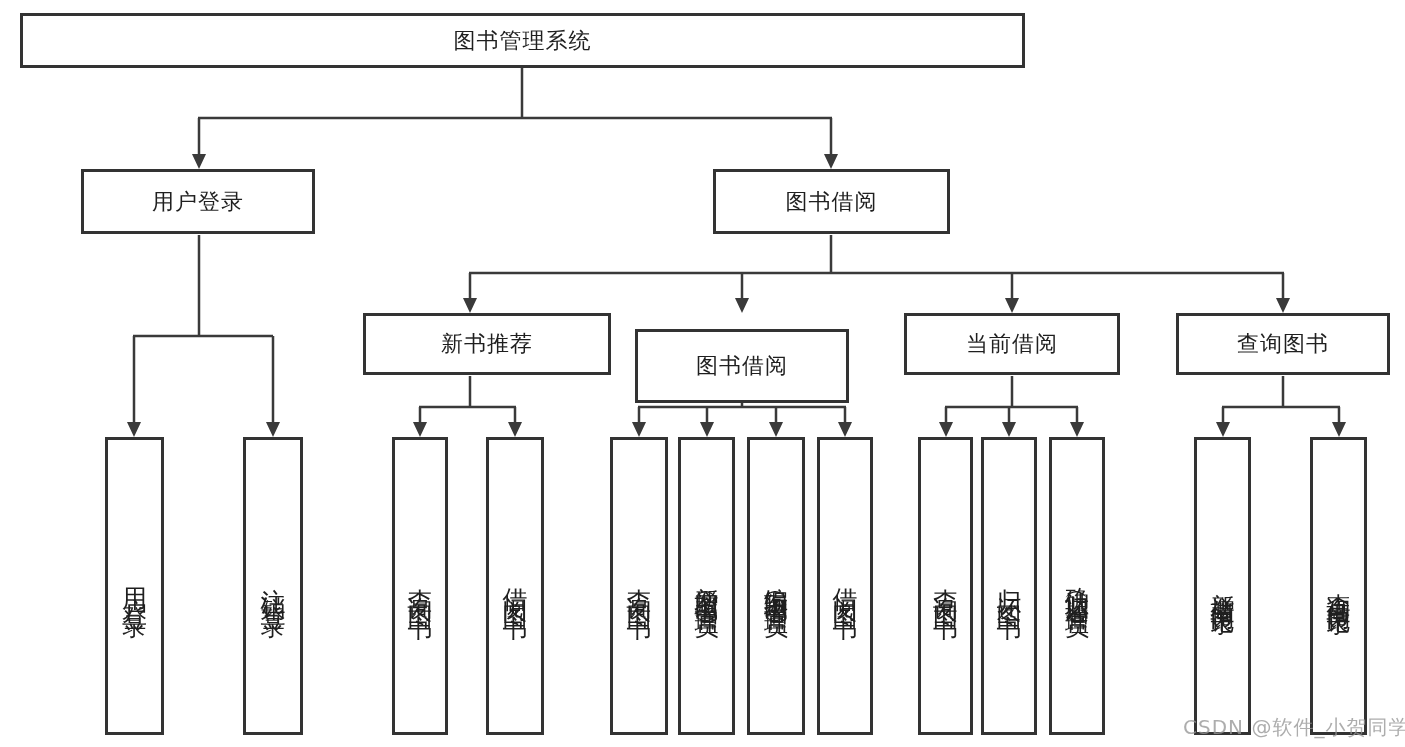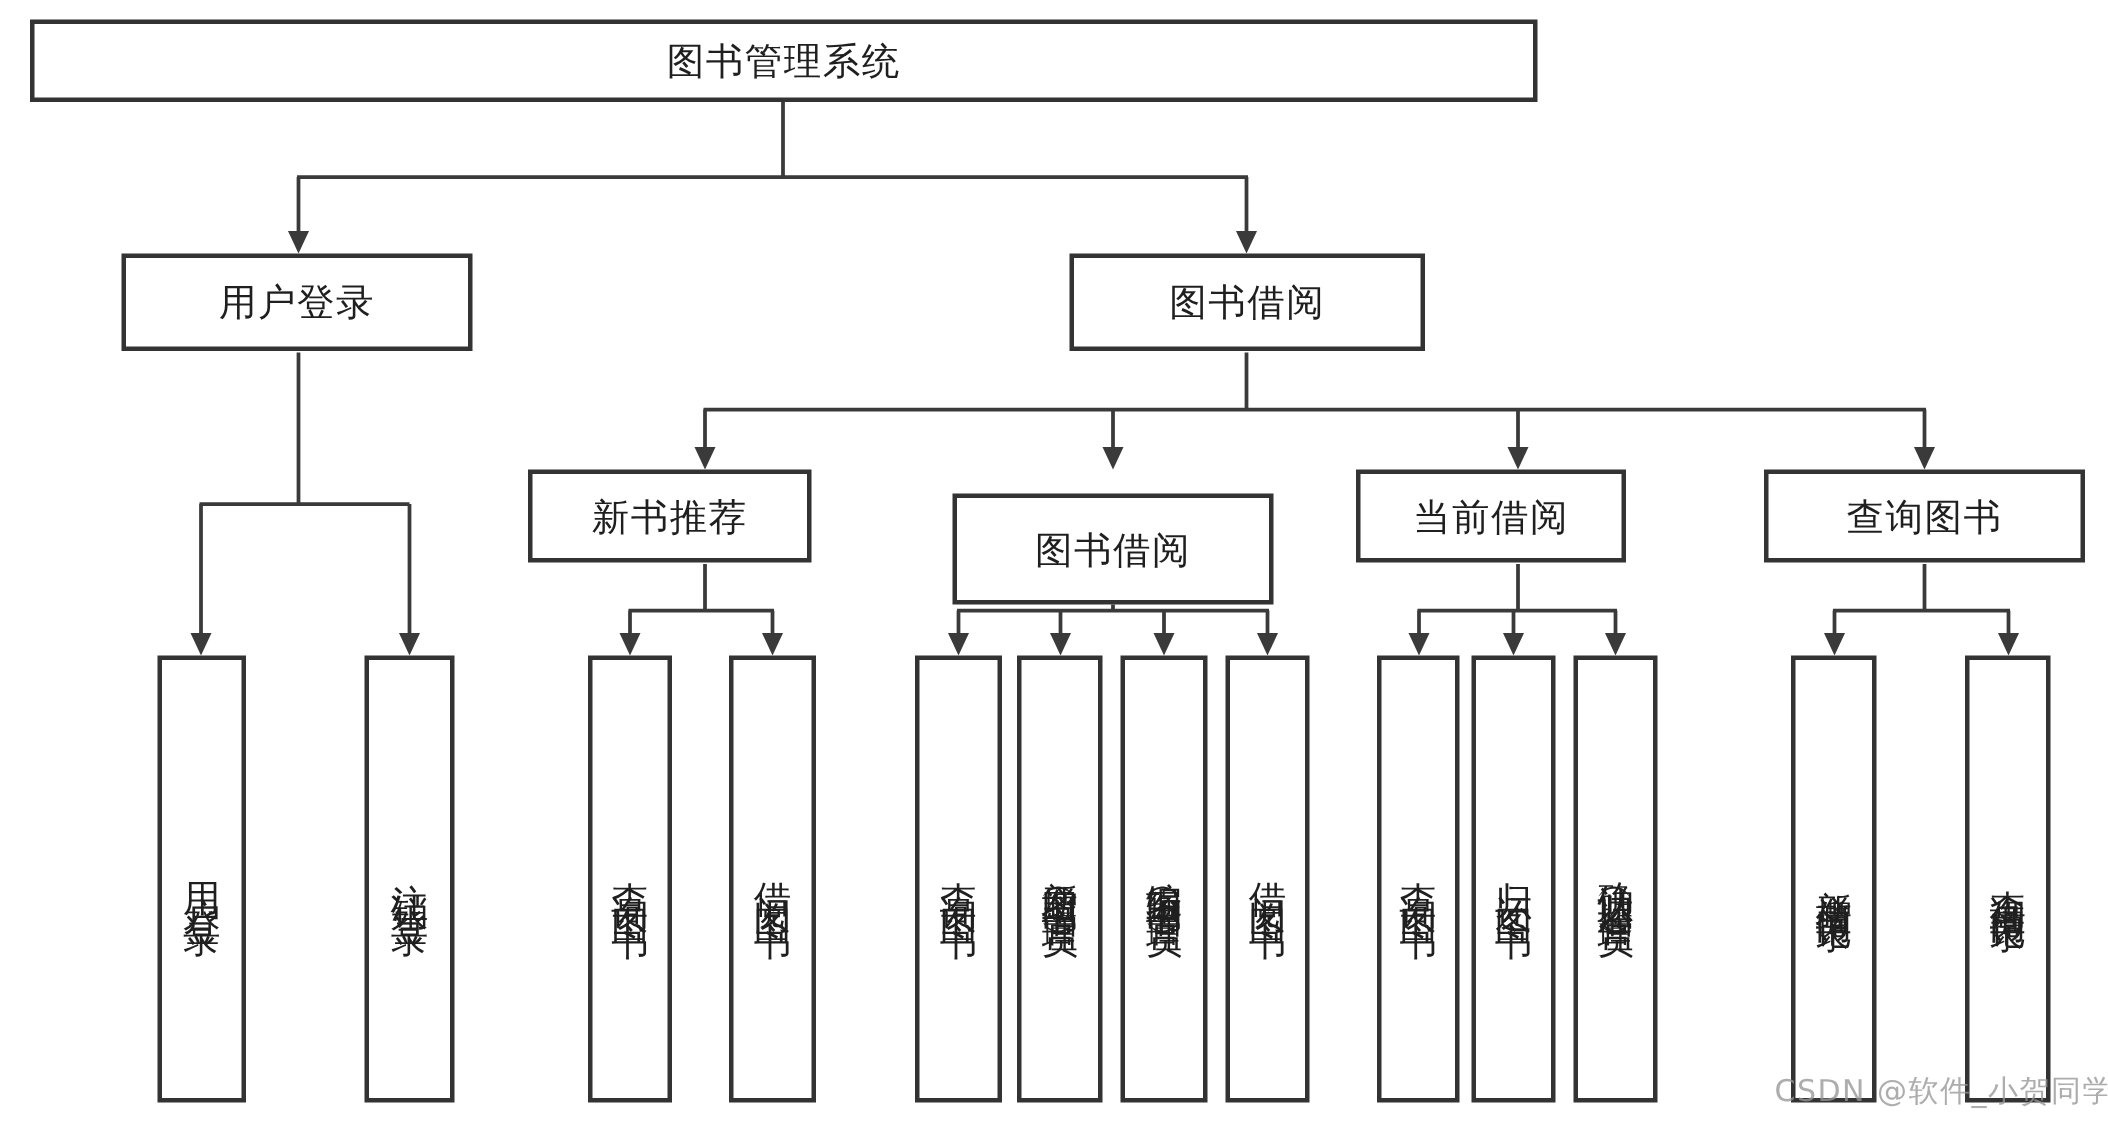--- a/index.html
+++ b/index.html
@@ -5,21 +5,21 @@
   html,body{margin:0;padding:0;background:#ffffff;}
   .page{
     position:relative;width:1405px;height:747px;background:#ffffff;overflow:hidden;
     font-family:"DejaVu Sans","Liberation Sans",sans-serif;color:#1f1f1f;
   }
   .wires{position:absolute;left:0;top:0;z-index:0;}
   .node{
     position:absolute;box-sizing:border-box;background:#ffffff;border:3px solid #333333;
     display:flex;align-items:center;justify-content:center;z-index:1;
   }
-  .hlabel{font-size:25px;letter-spacing:1px;line-height:1;white-space:nowrap;}
+  .hlabel{font-size:22px;letter-spacing:1px;line-height:1;white-space:nowrap;}
   .leaf .vlabel{
     writing-mode:vertical-rl;text-orientation:mixed;
     font-size:25px;line-height:1;letter-spacing:9px;
   }
   .leaf .vlabel.tight{font-size:24px;letter-spacing:4px;}
   .leaf{top:437px;height:298px;}
   .watermark{
     position:absolute;left:1183px;top:714px;z-index:5;
     font-size:20px;color:rgba(150,150,150,0.78);letter-spacing:1px;white-space:nowrap;
   }
@@ -73,27 +73,27 @@
     <span class="hlabel">图书管理系统</span>
   </div>
 
   <div class="node" style="left:81px;top:169px;width:234px;height:65px;">
     <span class="hlabel">用户登录</span>
   </div>
   <div class="node" style="left:713px;top:169px;width:237px;height:65px;">
     <span class="hlabel">图书借阅</span>
   </div>
 
-  <div class="node" style="left:352px;top:313px;width:189px;height:62px;">
+  <div class="node" style="left:363px;top:313px;width:248px;height:62px;">
     <span class="hlabel">新书推荐</span>
   </div>
   <div class="node" style="left:635px;top:329px;width:214px;height:74px;">
     <span class="hlabel">图书借阅</span>
   </div>
-  <div class="node" style="left:904px;top:313px;width:180px;height:62px;">
+  <div class="node" style="left:904px;top:313px;width:216px;height:62px;">
     <span class="hlabel">当前借阅</span>
   </div>
   <div class="node" style="left:1176px;top:313px;width:214px;height:62px;">
     <span class="hlabel">查询图书</span>
   </div>
 
   <div class="node leaf" style="left:105px;width:59px;">
     <span class="vlabel">用户登录</span>
   </div>
   <div class="node leaf" style="left:243px;width:60px;">

